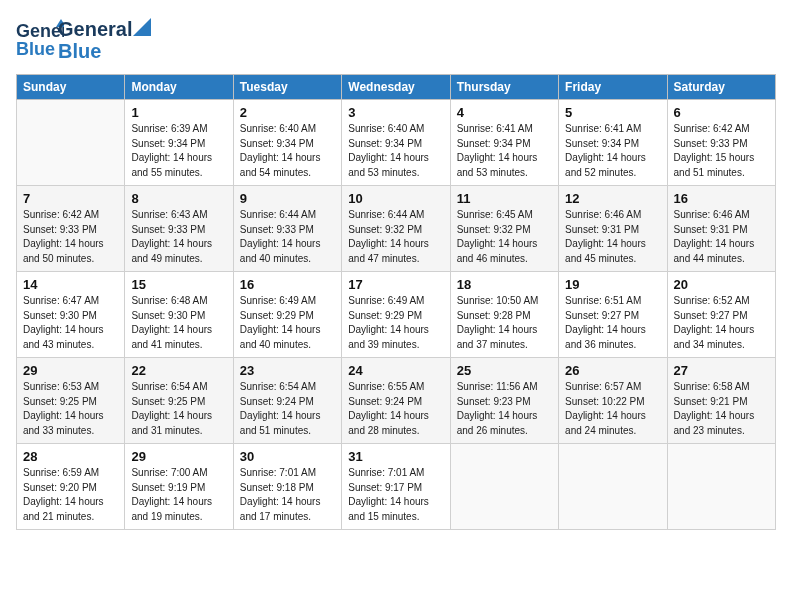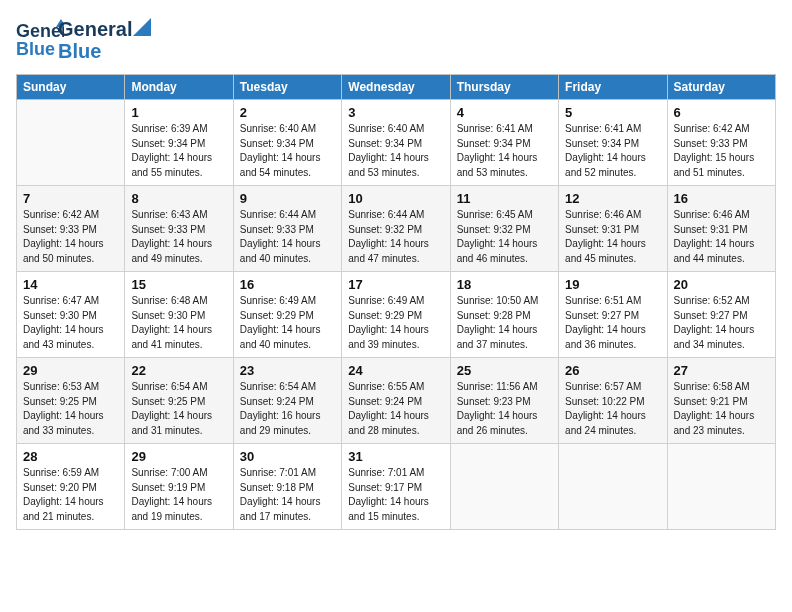--- a/index.html
+++ b/index.html
@@ -286,21 +286,21 @@
             <span>Sunrise: 6:54 AM</span><br>
             <span>Sunset: 9:25 PM</span><br>
             <span>Daylight: 14 hours and 31 minutes.</span>
           </div>
         </td>
         <td>
           <span class="day-num">23</span>
           <div class="day-info">
             <span>Sunrise: 6:54 AM</span><br>
             <span>Sunset: 9:24 PM</span><br>
-            <span>Daylight: 16 hours and 29 minutes.</span>
+            <span>Daylight: 14 hours and 51 minutes.</span>
           </div>
         </td>
         <td>
           <span class="day-num">24</span>
           <div class="day-info">
             <span>Sunrise: 6:55 AM</span><br>
             <span>Sunset: 9:24 PM</span><br>
             <span>Daylight: 14 hours and 28 minutes.</span>
           </div>
         </td>

